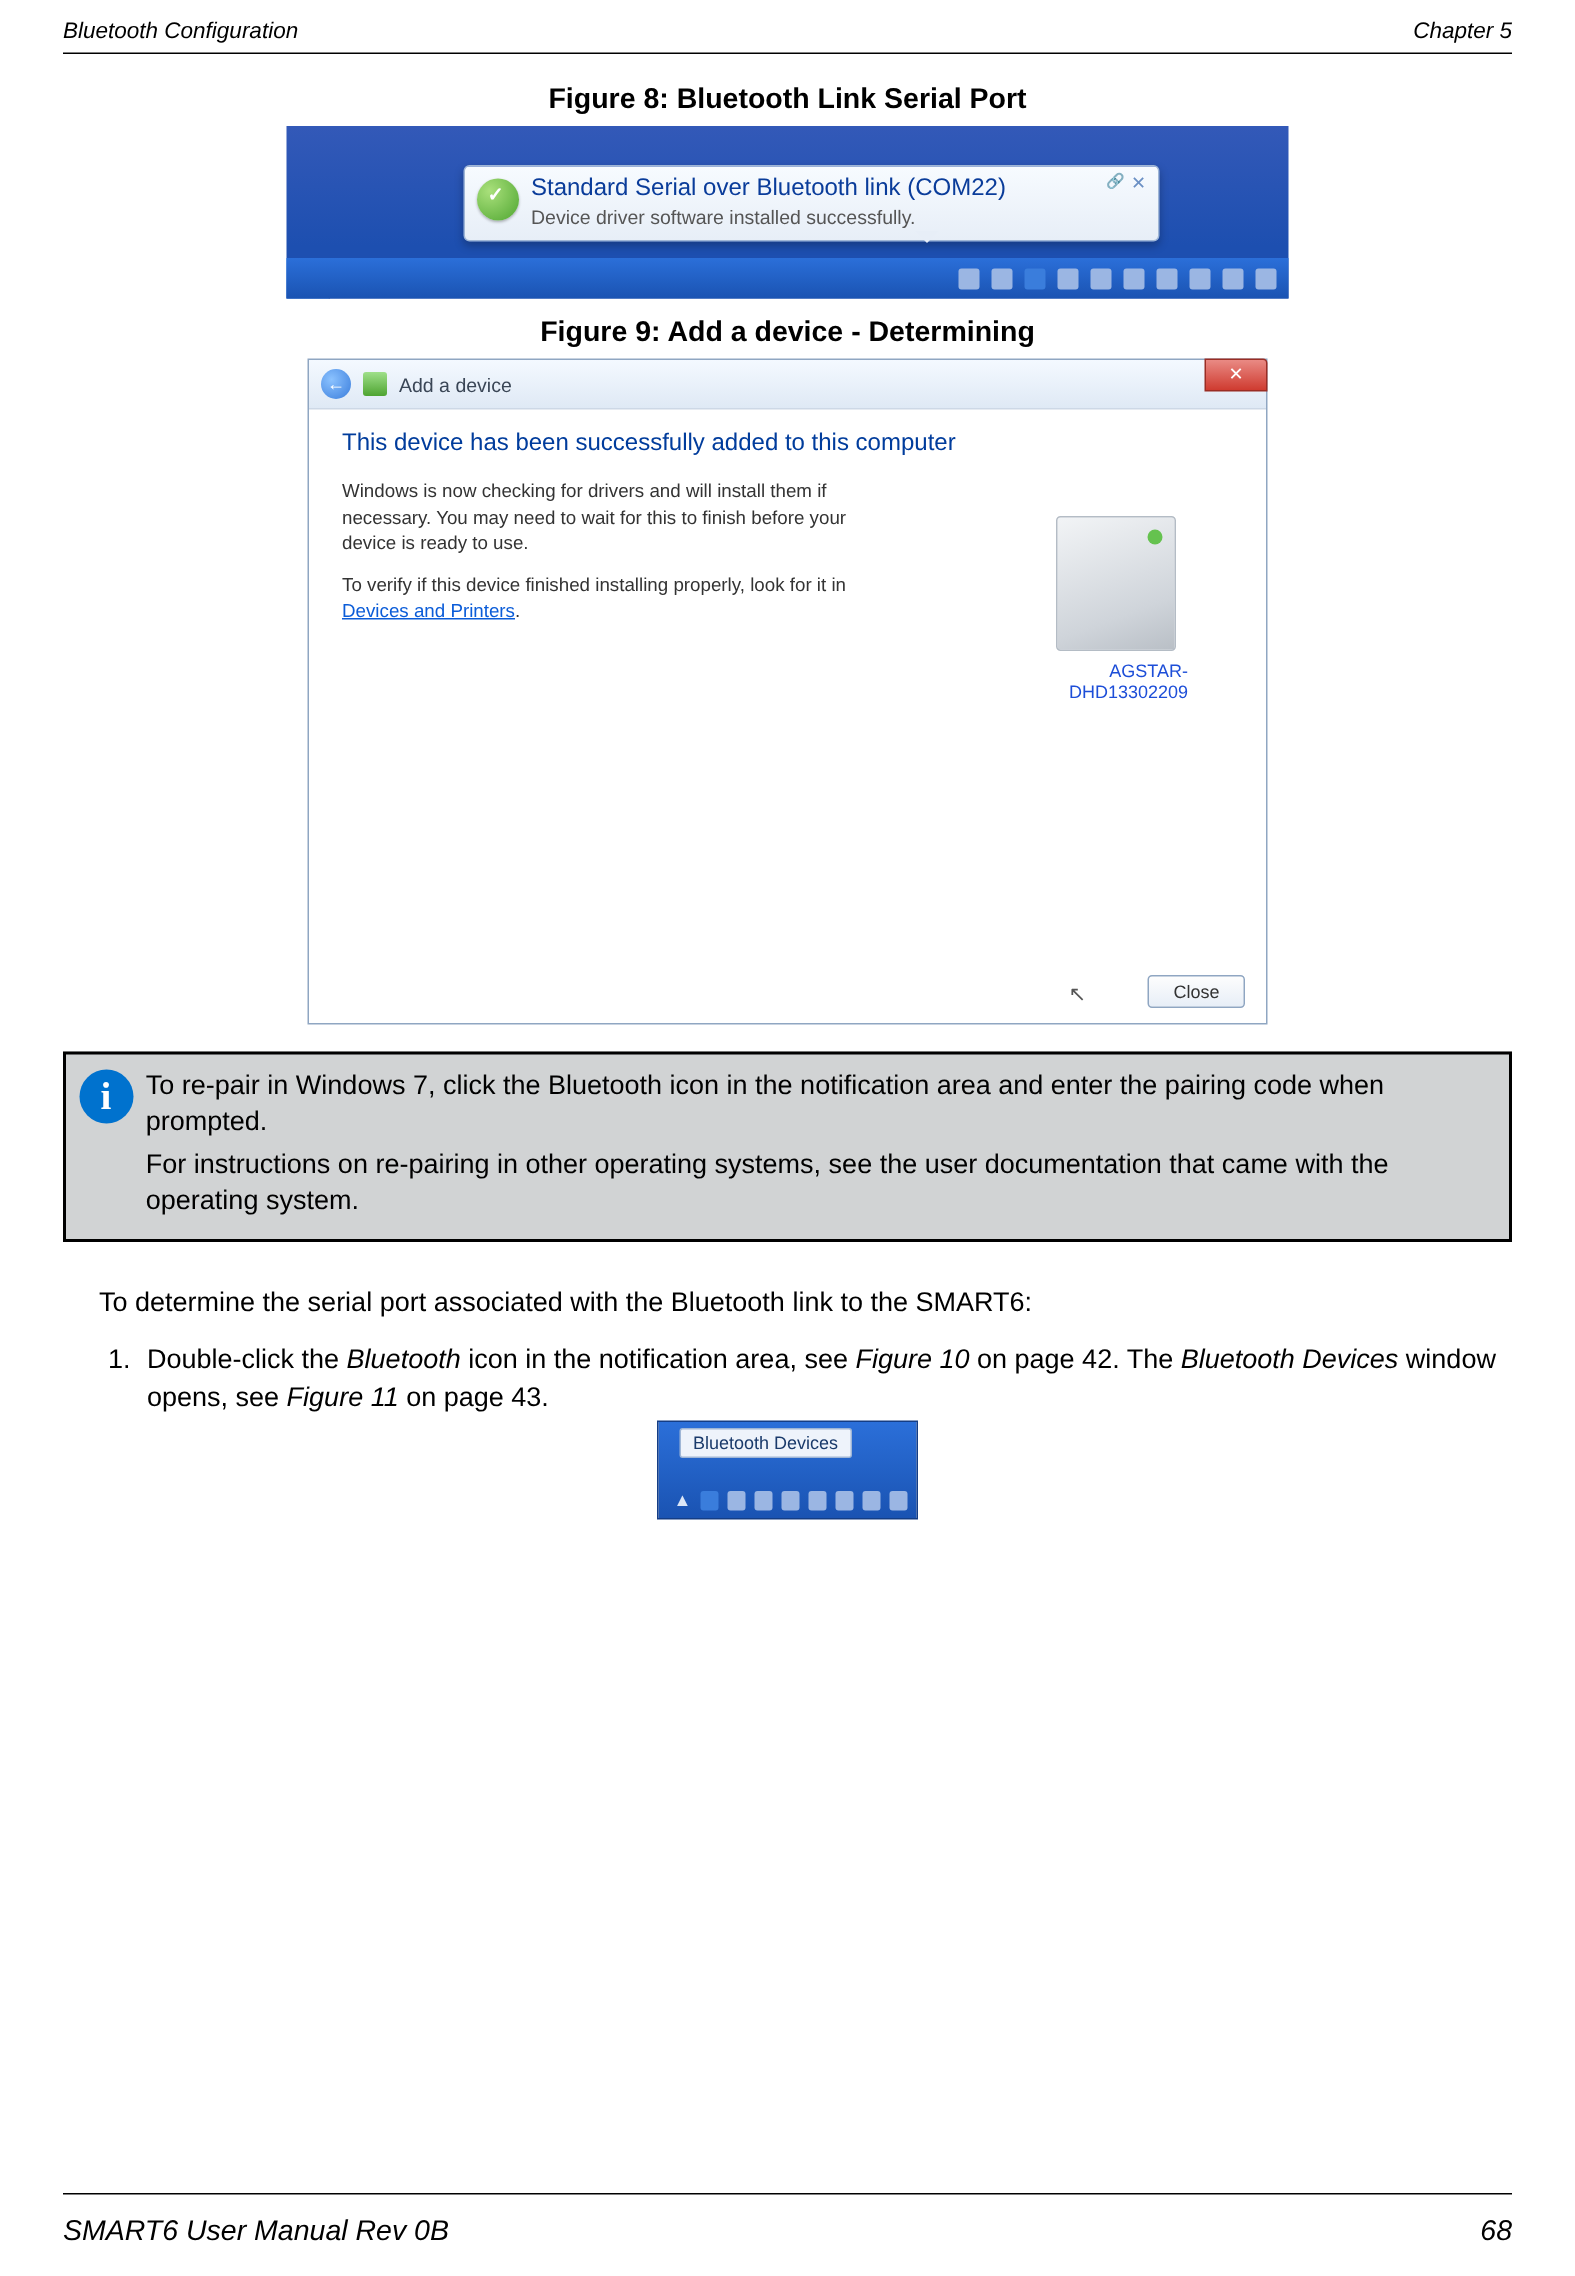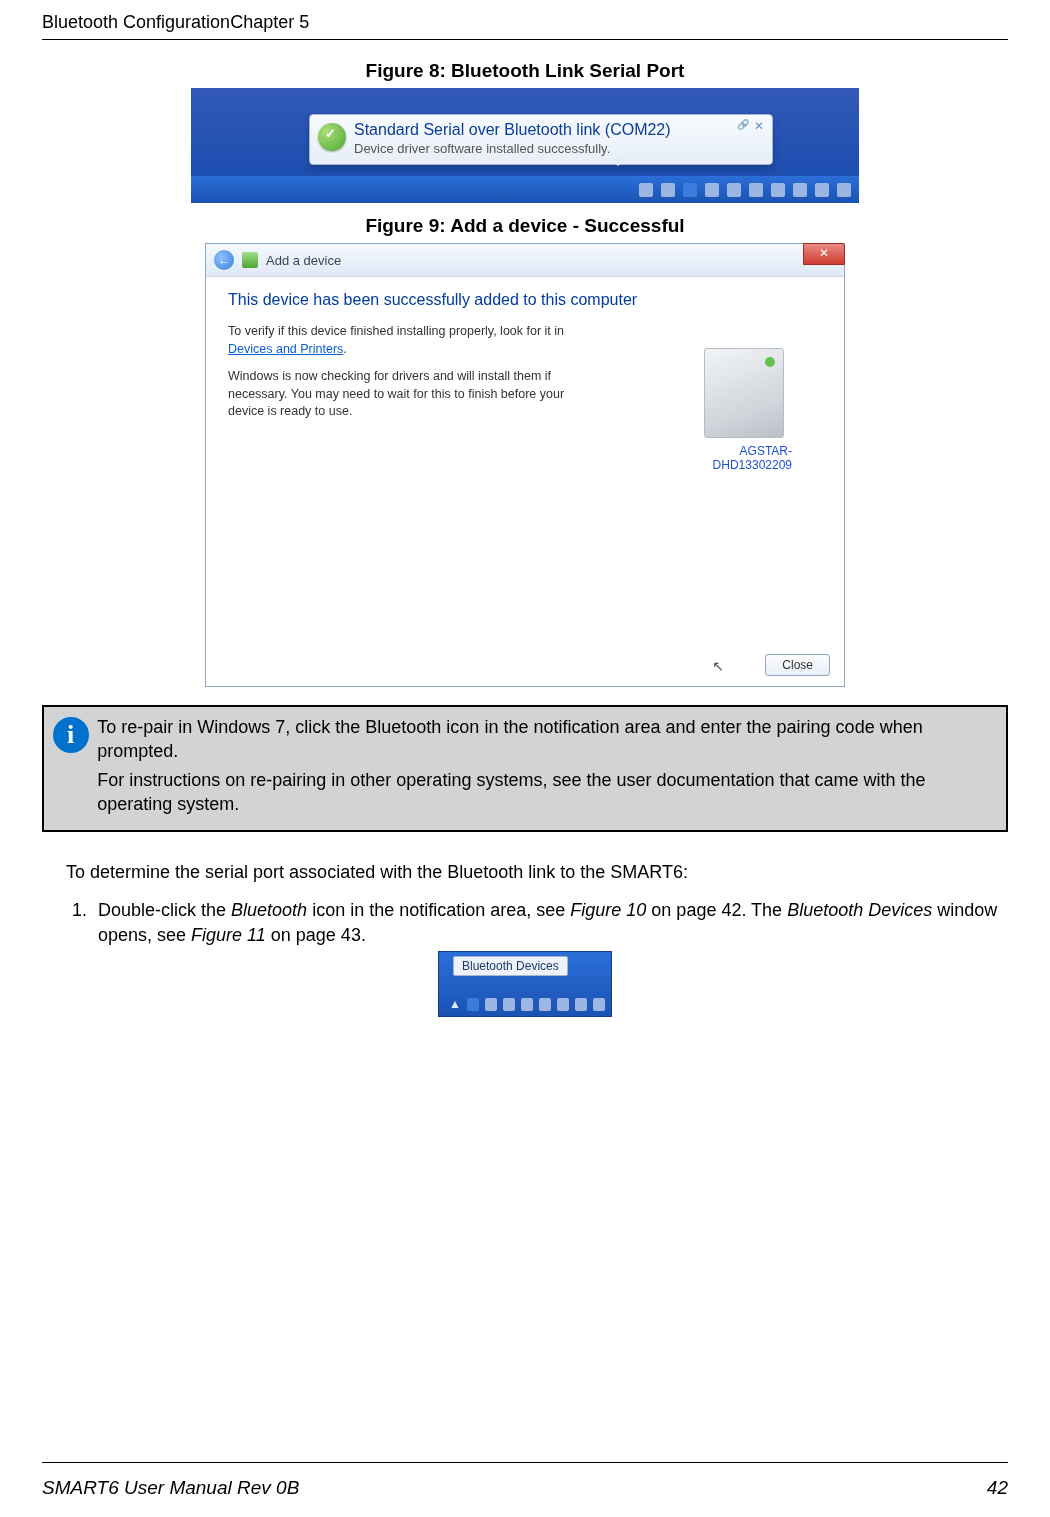--- a/index.html
+++ b/index.html
@@ -7,22 +7,24 @@
       margin: 0;
       font-family: Arial, Helvetica, sans-serif;
       width: 1050px;
       height: 1517px;
       position: relative;
       background: #fff;
       color: #000;
     }
     .header {
       display: flex;
+      justify-content: space-between;
       padding: 12px 42px 6px 42px;
-      font-size: 18px;
+      font-style: italic;
+      font-size: 15px;
     }
     .header-line {
       margin: 0 42px;
       border: none;
       border-top: 1.5px solid #000;
     }
     .footer {
       position: absolute;
       bottom: 18px;
       left: 42px;
@@ -220,34 +222,34 @@
       <span class="tray-ico"></span>
       <span class="tray-ico"></span>
       <span class="tray-ico"></span>
       <span class="tray-ico"></span>
       <span class="tray-ico"></span>
       <span class="tray-ico"></span>
       <span class="tray-ico"></span>
     </div>
   </div>
 
-  <div class="figure-caption">Figure 9: Add a device - Successful</div>
+  <div class="figure-caption">Figure 9: Add a device - Determining</div>
   <div class="fig9">
     <div class="fig9-close">✕</div>
     <div class="fig9-titlebar">
       <span class="fig9-back">←</span>
       <span class="fig9-add-ico"></span>
       <span>Add a device</span>
     </div>
     <div class="fig9-body">
       <div class="fig9-h">This device has been successfully added to this computer</div>
+      <div class="fig9-p">Windows is now checking for drivers and will install them if necessary. You may need to wait for this to finish before your device is ready to use.</div>
       <div class="fig9-p">
         <span>To verify if this device finished installing properly, look for it in </span><span class="fig9-link">Devices and Printers</span><span>.</span>
       </div>
-      <div class="fig9-p">Windows is now checking for drivers and will install them if necessary. You may need to wait for this to finish before your device is ready to use.</div>
     </div>
     <div class="fig9-device">
       <div class="fig9-device-box"></div>
       <div>AGSTAR-DHD13302209</div>
     </div>
     <span class="fig9-cursor">↖</span>
     <div class="fig9-footer">
       <span class="fig9-btn">Close</span>
     </div>
   </div>
@@ -284,14 +286,14 @@
       <span class="tray-ico"></span>
       <span class="tray-ico"></span>
     </div>
   </div>
 
 </div>
 
 <hr class="footer-line">
 <div class="footer">
   <span>SMART6 User Manual Rev 0B</span>
-  <span>42</span>
+  <span>68</span>
 </div>
 
 </body></html>

